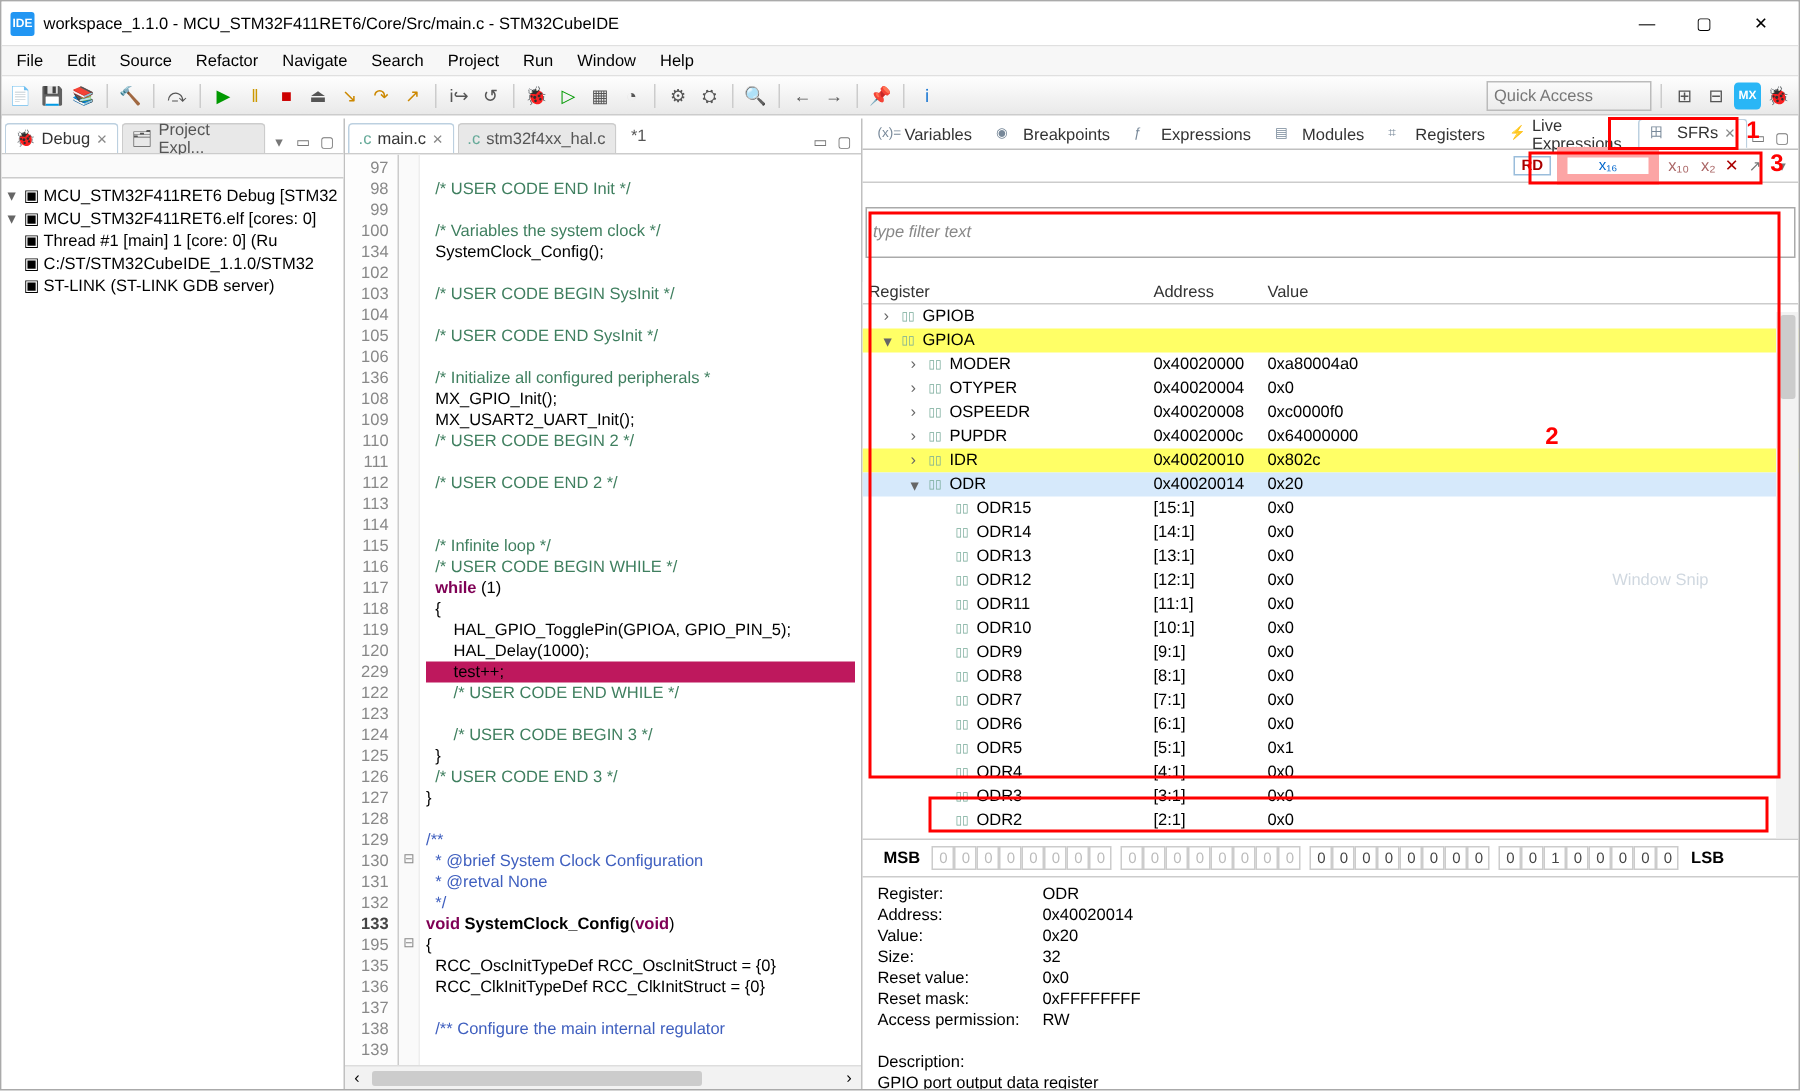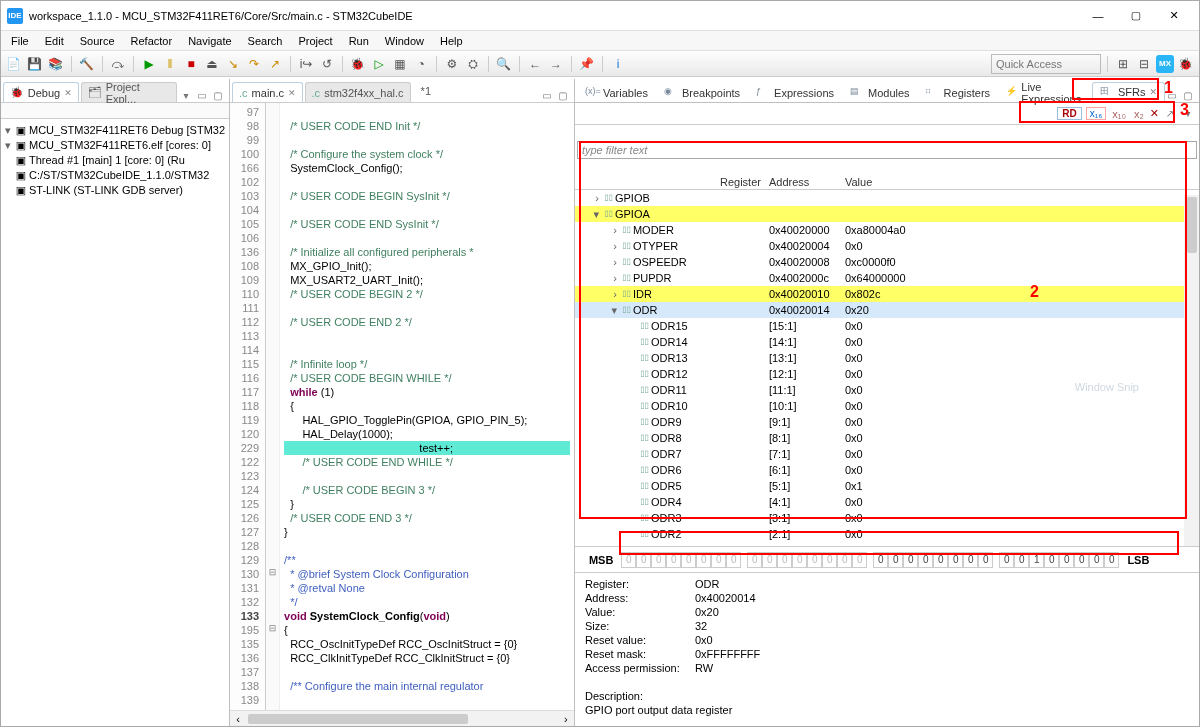--- a/index.html
+++ b/index.html
@@ -47,39 +47,39 @@
 .gutter { background:#fdfdfd; width:36px; text-align:right; padding:2px 6px 2px 2px; color:#888; border-right:1px solid #ccc;}
 .gutter div { height:14px; }
 .fold { width:14px; background:#fafafa; border-right:1px solid #eee;}
 .fold div { height:14px; text-align:center; color:#888; font-size:9px;}
 .code { flex:1; padding:2px 4px; overflow:hidden;}
 .code div { height:14px; white-space:pre; }
 .kw { color:#7f0055; font-weight:bold;}
 .com { color:#3f7f5f;}
 .fn { color:#000;}
 .doc { color:#3f5fbf;}
-.codehl { background:#5eead4;text-align:center;}
+.codehl { background:#be185d;}
 .hscroll { height:16px; border-top:1px solid #ddd; background:#f2f2f2; display:flex; align-items:center;}
 .hscroll .thumb{height:10px;background:#ccc;border-radius:2px;}
 
 
 .rightpane { flex:1; display:flex; flex-direction:column; position:relative;}
 .viewtabs { height:24px; border-bottom:1px solid #c0c0c0; display:flex; align-items:flex-end; padding:0 2px; gap:0;}
 .vtab { height:20px; padding:0 7px; border:1px solid transparent; display:flex; align-items:center; gap:4px; color:#333; border-bottom:none;}
 .vtab.active { background:#fff; border:1px solid #bcd0e0; border-bottom:1px solid #fff; border-radius:3px 3px 0 0;}
 .vtabicon{width:14px;height:14px;display:inline-block;}
 
 .subtoolbar { height:22px; border-bottom:1px solid #ccc; display:flex; align-items:center; justify-content:flex-end; padding:0 4px; gap:4px;}
 .rdbox { border:1px solid #9abddb; color:#a00; font-weight:bold; padding:0 4px; font-size:10px;}
-.filterbox { height:18px; margin:16px 2px; border:1px solid #aaa; color:#888; padding:4px 4px; display:flex; align-items:center; font-style:italic;}
+.filterbox { height:18px; margin:16px 2px; border:1px solid #aaa; color:#888; padding:16px 4px; display:flex; align-items:center; font-style:italic;}
 
 .regtable { flex:0 0 372px; overflow:auto; border-bottom:1px solid #ccc; position:relative;}
 .reghead { display:flex; background:#fff; border-bottom:1px solid #ccc; font-weight:normal; color:#333; position:sticky; top:0;}
 .reghead div, .regrow div { padding:1px 4px; }
-.col1 { width:190px;text-align:right;} .col2 { width:76px;} .col3 { width:150px;}
+.col1 { width:190px;} .col2 { width:76px;} .col3 { width:150px;}
 .regrow { display:flex; height:16px; align-items:center;}
 .regrow.hlY { background:#ffff66;}
 .regrow.hlB { background:#d6e9fb;}
 .rgname { display:flex; align-items:center; gap:2px;}
 .regchev{display:inline-block;width:10px;color:#666;}
 .iconreg{display:inline-block;width:12px;height:10px;font-size:8px;color:#7a9;}
 .scrollv { position:absolute; right:0; top:20px; bottom:0; width:15px; background:#f2f2f2;}
 .scrollv .vthumb{width:10px; height:56px; background:#ccc; margin:2px auto; border-radius:2px; position:relative; top:0;}
 
 .bitrow { height:26px; display:flex; align-items:center; padding:4px 10px; gap:4px; border-bottom:1px solid #ccc;}
@@ -214,21 +214,21 @@
         <div class="tcicon">▭</div>
         <div class="tcicon">▢</div>
       </div>
     </div>
     <div class="editor">
       <div class="gutter" id="gutter">
           <div>97</div>
           <div>98</div>
           <div>99</div>
           <div>100</div>
-          <div>166</div>
+          <div>134</div>
           <div>102</div>
           <div>103</div>
           <div>104</div>
           <div>105</div>
           <div>106</div>
           <div>136</div>
           <div>108</div>
           <div>109</div>
           <div>110</div>
           <div>111</div>
@@ -303,21 +303,21 @@
           <div></div>
           <div></div>
           <div></div>
           <div></div>
           <div></div>
         </div>
       <div class="code" id="code">
           <div></div>
           <div><span class="com">  /* USER CODE END Init */</span></div>
           <div></div>
-          <div><span class="com">  /* Configure the system clock */</span></div>
+          <div><span class="com">  /* Variables the system clock */</span></div>
           <div>  SystemClock_Config();</div>
           <div></div>
           <div><span class="com">  /* USER CODE BEGIN SysInit */</span></div>
           <div></div>
           <div><span class="com">  /* USER CODE END SysInit */</span></div>
           <div></div>
           <div><span class="com">  /* Initialize all configured peripherals *</span></div>
           <div>  MX_GPIO_Init();</div>
           <div>  MX_USART2_UART_Init();</div>
           <div><span class="com">  /* USER CODE BEGIN 2 */</span></div>
@@ -368,21 +368,21 @@
         <div class="vtab"><span class="vtabicon" style="font-size:9px;color:#789;">⌗</span>Registers</div>
         <div class="vtab"><span class="vtabicon" style="font-size:9px;color:#789;">⚡</span>Live Expressions</div>
         <div class="vtab active"><span class="vtabicon" style="font-size:9px;color:#789;">⽥</span>SFRs <span class="closex" style="font-size:9px;color:#888;">✕</span></div>
         <div class="toolcorner">
           <div class="tcicon">▭</div>
           <div class="tcicon">▢</div>
         </div>
       </div>
     <div class="subtoolbar">
       <div class="rdbox">RD</div>
-      <div style="border:1px solid #fca5a5;color:#06c;padding:0 3px;font-size:10px;">x₁₆</div>
+      <div style="border:7px solid #fca5a5;color:#06c;padding:0 21px;font-size:10px;">x₁₆</div>
       <div style="color:#a66;padding:0 2px;">x₁₀</div>
       <div style="color:#a66;padding:0 2px;">x₂</div>
       <div style="color:#a00;">✕</div>
       <div class="tcicon">↗</div>
       <div class="tcicon">▾</div>
     </div>
     <div class="filterbox">type filter text</div>
     <div class="regtable">
       <div class="reghead">
         <div class="col1">Register</div>

